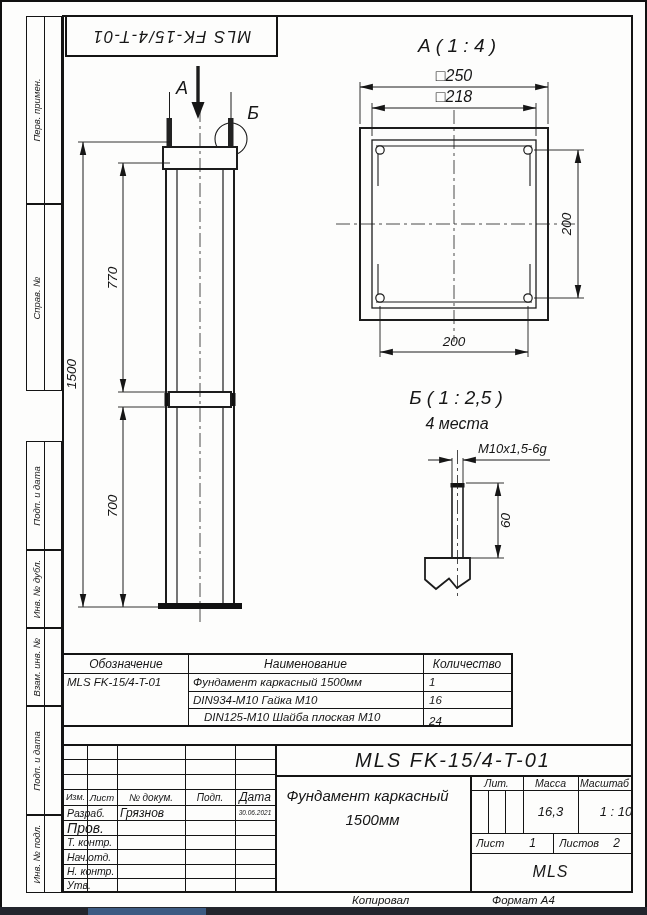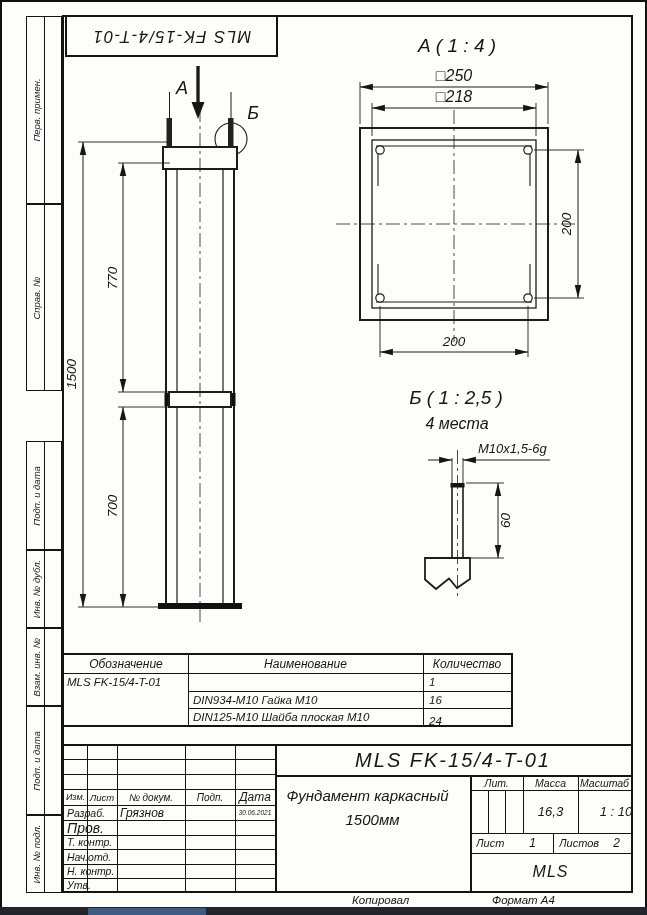--- a/index.html
+++ b/index.html
@@ -191,24 +191,25 @@
   <div class="pt">
     <div class="vl" style="left:124px;top:0;width:1.4px;height:70px;"></div>
     <div class="vl" style="left:359px;top:0;width:1.4px;height:70px;"></div>
     <div class="hl" style="left:0;top:18px;width:447px;height:1.4px;"></div>
     <div class="hl" style="left:124px;top:36px;width:323px;height:1.2px;"></div>
     <div class="hl" style="left:124px;top:53px;width:323px;height:1.2px;"></div>
     <div class="cellt ctr" style="left:0;top:0;width:124px;height:18px;font-size:12px;">Обозначение</div>
     <div class="cellt ctr" style="left:124px;top:0;width:235px;height:18px;font-size:12px;">Наименование</div>
     <div class="cellt ctr" style="left:359px;top:0;width:88px;height:18px;font-size:12px;">Количество</div>
     <div class="cellt" style="left:3px;top:18px;width:120px;height:18px;">MLS FK-15/4-T-01</div>
+    <div class="cellt" style="left:129px;top:18px;width:228px;height:18px;">Фундамент каркасный 1500мм</div>
     <div class="cellt" style="left:365px;top:18px;width:80px;height:18px;">1</div>
     <div class="cellt" style="left:129px;top:36px;width:228px;height:17px;">DIN934-M10 Гайка М10</div>
     <div class="cellt" style="left:365px;top:36px;width:80px;height:17px;">16</div>
-    <div class="cellt" style="left:129px;top:53px;width:228px;height:17px;">DIN125-M10 Шайба плоская М10</div>
+    <div class="cellt" style="left:140px;top:53px;width:228px;height:17px;">DIN125-M10 Шайба плоская М10</div>
     <div class="cellt" style="left:365px;top:53px;width:80px;height:25px;">24</div>
   </div>
 
   <div class="tb">
 
     <div class="vl" style="left:23px;top:0;width:1.2px;height:145px;"></div>
     <div class="vl" style="left:53px;top:0;width:1.2px;height:145px;"></div>
     <div class="vl" style="left:121px;top:0;width:1.2px;height:145px;"></div>
     <div class="vl" style="left:171px;top:0;width:1.2px;height:145px;"></div>
     <div class="vl" style="left:211px;top:0;width:2px;height:145px;"></div>

